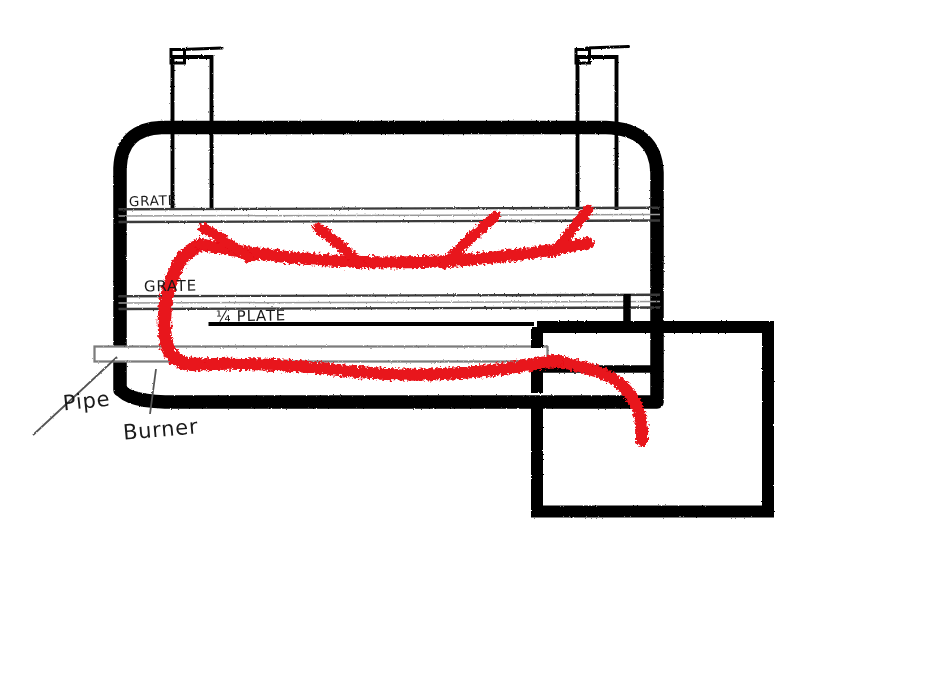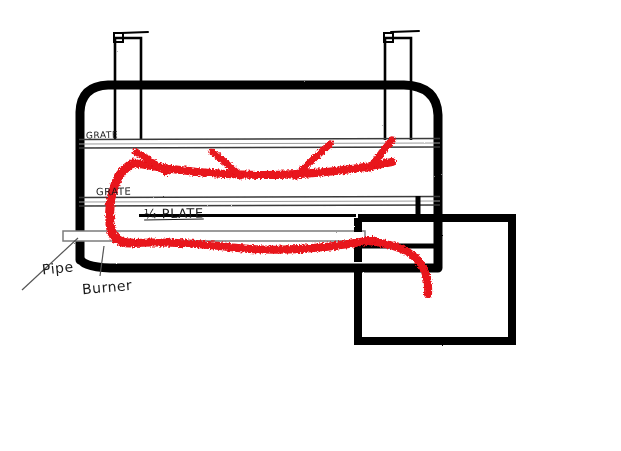--- a/index.html
+++ b/index.html
@@ -39,23 +39,22 @@
   }
   #label-grate-lower {
     left: 96px;
     top: 186px;
     font-size: 10px;
     transform: rotate(-1deg);
   }
   #label-plate {
     left: 144px;
     top: 206px;
-    font-size: 13px;
+    font-size: 10px;
     transform: rotate(-1deg);
-    text-decoration: underline;
   }
   #label-pipe {
     left: 42px;
     top: 260px;
     font-size: 14px;
     transform: rotate(-6deg);
   }
   #label-burner {
     left: 82px;
     top: 279px;

